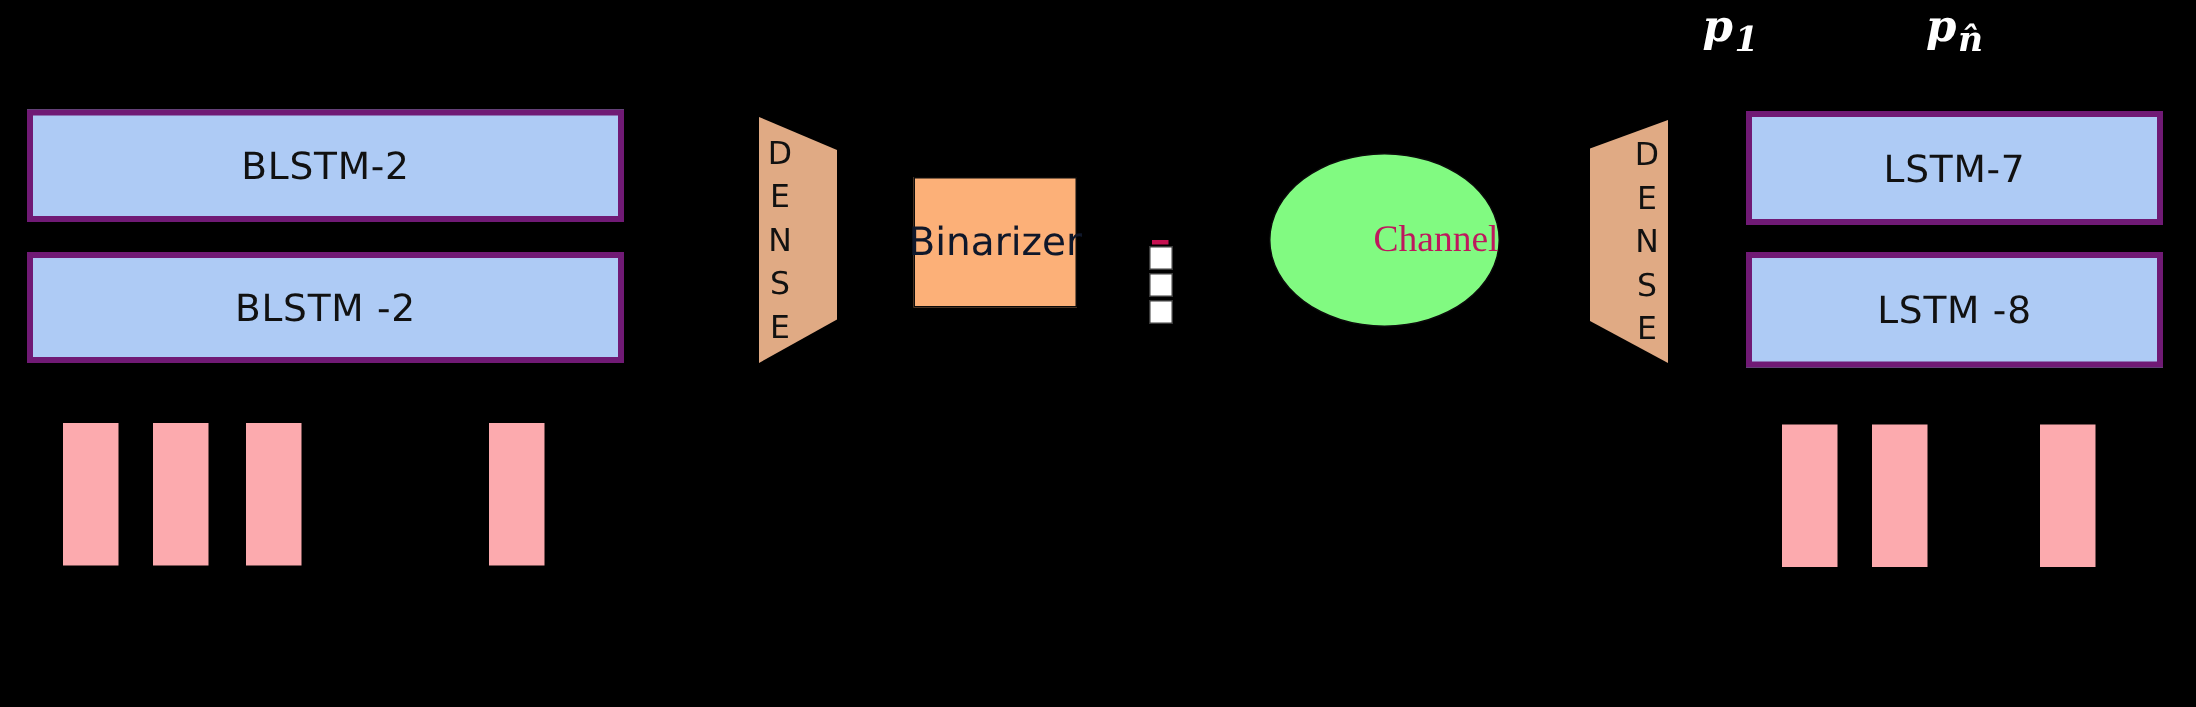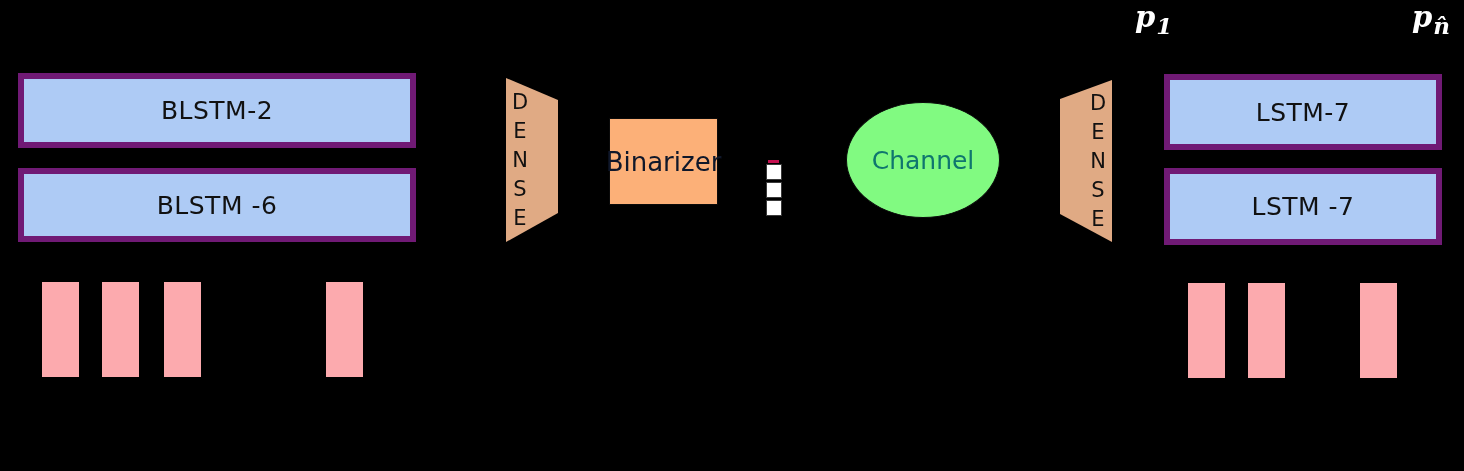--- a/index.html
+++ b/index.html
@@ -3,21 +3,21 @@
 <meta charset="utf-8">
 <style>
   html,body{margin:0;padding:0;}
   body{
     width:1464px;height:471px;position:relative;overflow:hidden;
     background:#000000;
     font-family:"DejaVu Sans","Liberation Sans",sans-serif;
   }
   .abs{position:absolute;}
   .layer-box{
-    background:#AECBF5;border:6px solid #701a75;box-sizing:border-box;
+    background:#AECBF5;border:4px solid #701a75;box-sizing:border-box;
     display:flex;align-items:center;justify-content:center;
     color:#111;font-size:25px;letter-spacing:0.5px;
   }
   .bar{
     background:#FCAAAE;width:37px;height:95px;
   }
   .trap{
     background:#E0AA84;
   }
   .trap-text{
@@ -26,22 +26,22 @@
     text-align:center;width:24px;
   }
   .binarizer{
     background:#FCB078;border:1px solid #0a0a0a;box-sizing:border-box;
     display:flex;align-items:center;justify-content:center;
     color:#0f172a;font-size:26px;
   }
   .channel{
     background:#81FA81;border:1px solid #0a0a0a;box-sizing:border-box;
     border-radius:50%;
-    display:flex;align-items:center;justify-content:center;
-    color:#0f766e;font-size:25px;
+    display:flex;align-items:center;justify-content:flex-end;
+    color:#be185d;font-size:25px;font-family:Liberation Serif, serif;
   }
   .bit{
     width:16px;height:16px;background:#FFFFFF;border:1px solid #3a3a3a;
     box-sizing:border-box;margin-bottom:2px;
   }
   .bit-marker{
     width:11px;height:3px;background:#C51050;
   }
   .prob-label{
     color:#ffffff;font-family:"DejaVu Serif","Liberation Serif",serif;
@@ -51,21 +51,21 @@
   .prob-label .psub{font-size:23px;vertical-align:-7px;margin-left:1px;}
 </style>
 </head>
 <body>
 
 <div class="abs layer-box" style="left:18px;top:73px;width:398px;height:75px;">
   <span>BLSTM-2</span>
 </div>
 
 <div class="abs layer-box" style="left:18px;top:168px;width:398px;height:74px;">
-  <span>BLSTM -6</span>
+  <span>BLSTM -2</span>
 </div>
 
 <div class="abs bar" style="left:42px;top:282px;"></div>
 <div class="abs bar" style="left:102px;top:282px;"></div>
 <div class="abs bar" style="left:164px;top:282px;"></div>
 <div class="abs bar" style="left:326px;top:282px;"></div>
 
 <div class="abs trap" style="left:506px;top:78px;width:52px;height:164px;
      clip-path:polygon(0% 0%, 100% 13.4%, 100% 82.3%, 0% 100%);"></div>
 <div class="abs trap-text" style="left:508px;top:78px;height:164px;">
@@ -99,25 +99,25 @@
   <span>N</span>
   <span>S</span>
   <span>E</span>
 </div>
 
 <div class="abs layer-box" style="left:1164px;top:74px;width:278px;height:76px;">
   <span>LSTM-7</span>
 </div>
 
 <div class="abs layer-box" style="left:1164px;top:168px;width:278px;height:77px;">
-  <span>LSTM -7</span>
+  <span>LSTM -8</span>
 </div>
 
 <div class="abs prob-label" style="left:1135px;top:0px;">
   <span class="pvar">p</span><span class="psub">1</span>
 </div>
-<div class="abs prob-label" style="left:1412px;top:0px;">
+<div class="abs prob-label" style="left:1284px;top:0px;">
   <span class="pvar">p</span><span class="psub">n̂</span>
 </div>
 
 <div class="abs bar" style="left:1188px;top:283px;"></div>
 <div class="abs bar" style="left:1248px;top:283px;"></div>
 <div class="abs bar" style="left:1360px;top:283px;"></div>
 
 </body></html>

